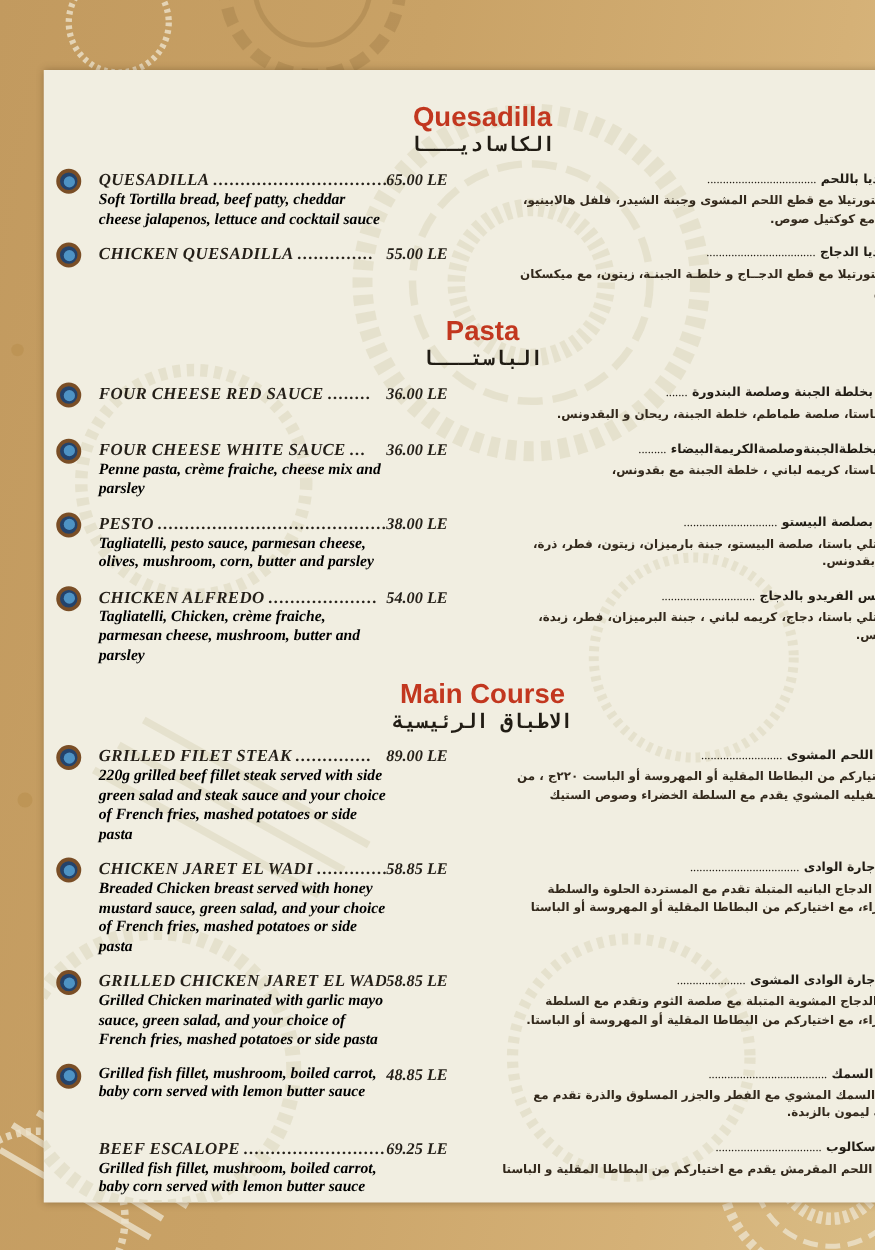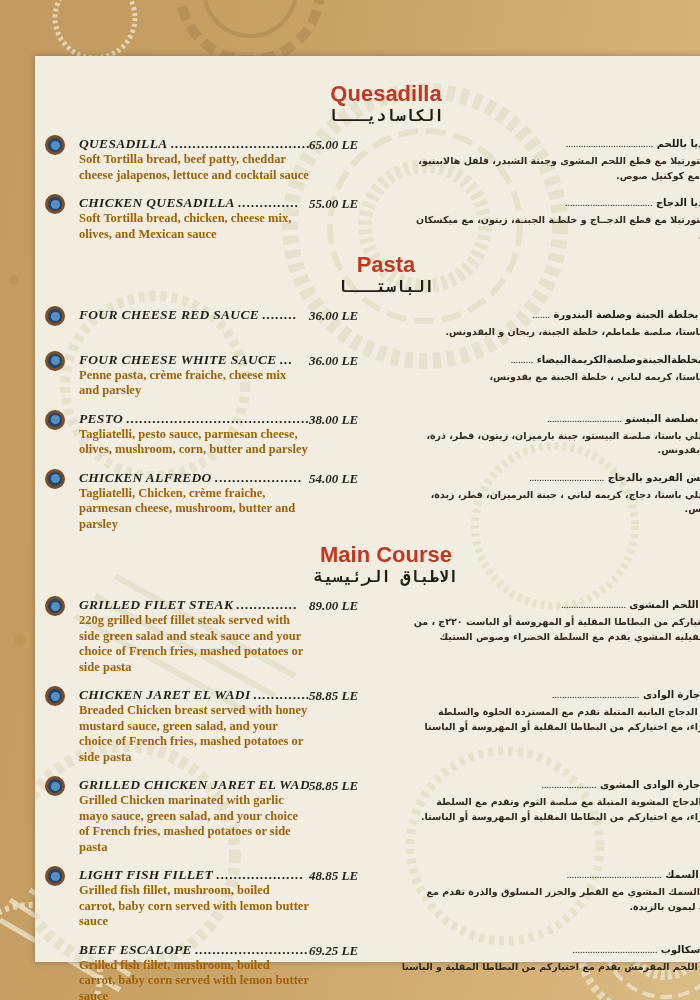--- a/index.html
+++ b/index.html
@@ -48,22 +48,22 @@
   .bullet-inner{width:9px;height:9px;border-radius:50%;background:#4e93c4;}
   .bullet.hidden{visibility:hidden;}
 
   .en-name-row{
     white-space:nowrap;overflow:hidden;
     font-size:13.5px;line-height:17px;color:#241f18;
   }
   .en-name{font-style:italic;font-weight:700;letter-spacing:.3px;}
   .dots{font-style:italic;font-weight:700;letter-spacing:1px;}
   .en-desc{
-    font-weight:600;
-    font-size:12.5px;line-height:15.5px;color:#a16207;
+    font-style:italic;font-weight:600;
+    font-size:12.5px;line-height:15.5px;color:#000000;
   }
 
   .price{
     display:inline-block;
     font-style:italic;font-weight:600;font-size:13px;line-height:17px;color:#241f18;
     white-space:nowrap;
   }
 
   .col-ar{direction:rtl;text-align:right;padding-left:2px;}
   .ar-name-row{
@@ -145,21 +145,20 @@
       <div class="ar-desc">خبز التورتيلا مع قطع اللحم المشوى وجبنة الشيدر، فلفل هالابينيو، خس، مع كوكتيل صوص.</div>
     </div>
   </div>
 
   <div class="menu-item">
     <span class="bullet">
                 <span class="bullet-inner"></span>
               </span>
     <div class="col-en">
       <div class="en-name-row"><span class="en-name">CHICKEN QUESADILLA</span> <span class="dots">..............</span></div>
-      <div class="en-desc">Soft Tortilla bread, chicken, cheese mix, olives, and Mexican sauce</div>
     </div>
     <div class="col-price">
       <span class="price">55.00  LE</span>
     </div>
     <div class="col-ar">
       <div class="ar-name-row"><span class="ar-name">كيساديا الدجاج</span> <span class="ar-dots">...................................</span></div>
       <div class="ar-desc">خبز التورتيلا مع قطع الدجــاج و خلطـة الجبنـة، زيتون، مع ميكسكان صوص</div>
     </div>
   </div>
 </div>
@@ -291,21 +290,20 @@
       <div class="ar-name-row"><span class="ar-name">دجاج جارة الوادى المشوى</span> <span class="ar-dots">......................</span></div>
       <div class="ar-desc">قطع الدجاج المشوية المتبلة مع صلصة الثوم وتقدم مع السلطة الخضراء، مع اختياركم من البطاطا المقلية أو المهروسة أو الباستا.</div>
     </div>
   </div>
 
   <div class="menu-item">
     <span class="bullet">
                 <span class="bullet-inner"></span>
               </span>
     <div class="col-en">
-      <div class="en-name-row"><span class="en-name">LIGHT FISH FILLET</span> <span class="dots">....................</span></div>
       <div class="en-desc">Grilled fish fillet, mushroom, boiled carrot, baby corn served with lemon butter  sauce</div>
     </div>
     <div class="col-price">
       <span class="price">48.85  LE</span>
     </div>
     <div class="col-ar">
       <div class="ar-name-row"><span class="ar-name">فيليه السمك</span> <span class="ar-dots">......................................</span></div>
       <div class="ar-desc">فيليه السمك المشوي مع الفطر والجزر المسلوق والذرة تقدم مع صلصة ليمون بالزبدة.</div>
     </div>
   </div>

